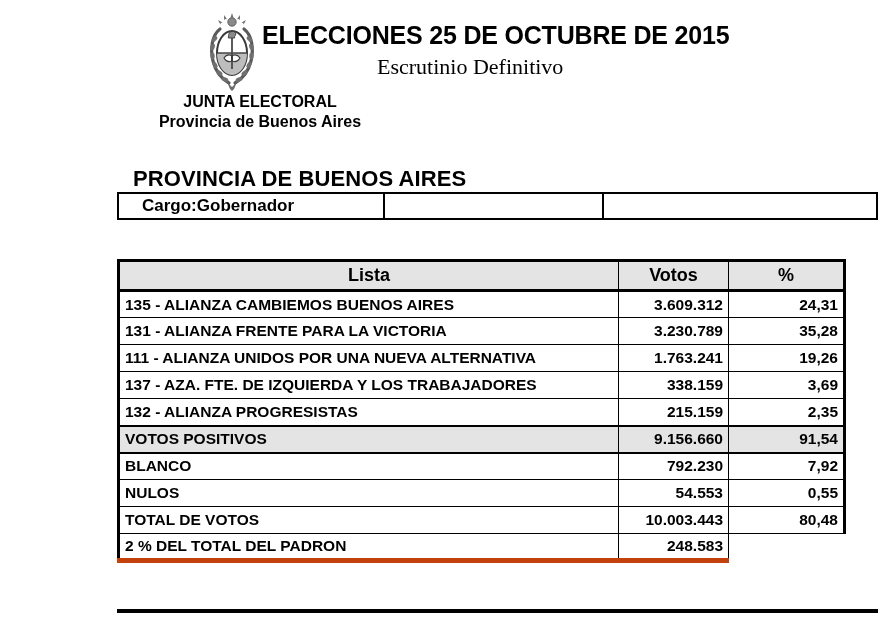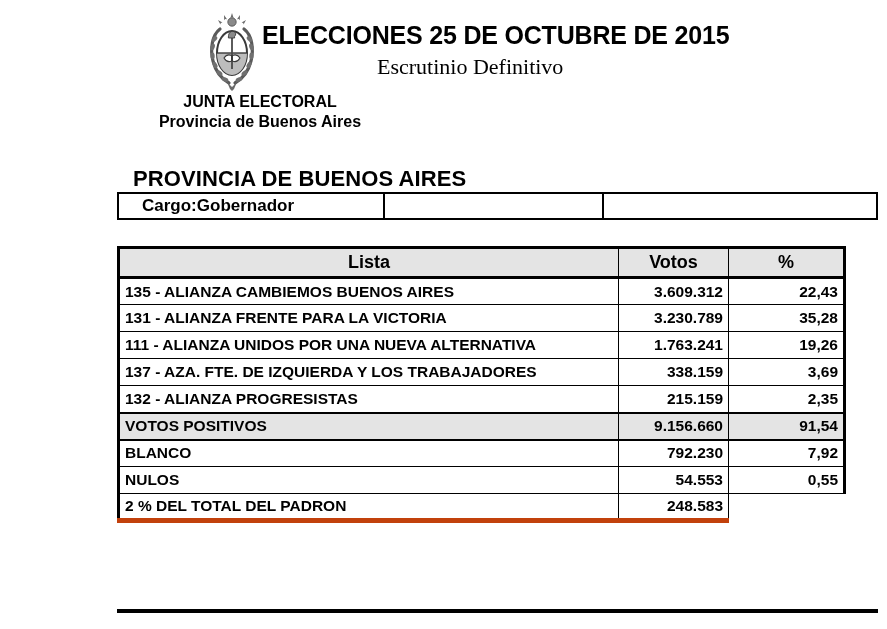--- a/index.html
+++ b/index.html
@@ -97,21 +97,21 @@
     white-space: nowrap;
   }
   .cargo-cell.c1 { width: 268px; }
   .cargo-cell.c2 { width: 219px; border-left-width: 0; }
   .cargo-cell.c3 { width: 274px; border-left-width: 0; border-right-width: 2px; }
 
   
   .results {
     position: absolute;
     left: 117px;
-    top: 246px;
+    top: 259px;
     width: 726px;
     border-collapse: collapse;
     table-layout: fixed;
     padding-left: 28px;
   }
   .results col.c-lista { width: 500px; }
   .results col.c-votos { width: 110px; }
   .results col.c-pct   { width: 116px; }
 
   .results th, .results td {
@@ -243,21 +243,21 @@
     <tr>
       <th class="h-lista">Lista</th>
       <th class="h-votos">Votos</th>
       <th class="h-pct">%</th>
     </tr>
   </thead>
   <tbody>
       <tr>
         <td class="lista">135 - ALIANZA CAMBIEMOS BUENOS AIRES</td>
         <td class="votos">3.609.312</td>
-        <td class="pct">22,43</td>
+        <td class="pct">24,31</td>
       </tr>
       <tr>
         <td class="lista">131 - ALIANZA FRENTE PARA LA VICTORIA</td>
         <td class="votos">3.230.789</td>
         <td class="pct">35,28</td>
       </tr>
       <tr>
         <td class="lista">111 - ALIANZA UNIDOS POR UNA NUEVA ALTERNATIVA</td>
         <td class="votos">1.763.241</td>
         <td class="pct">19,26</td>
@@ -280,20 +280,25 @@
       <tr>
         <td class="lista">BLANCO</td>
         <td class="votos">792.230</td>
         <td class="pct">7,92</td>
       </tr>
       <tr>
         <td class="lista">NULOS</td>
         <td class="votos">54.553</td>
         <td class="pct">0,55</td>
       </tr>
+      <tr class="last-full">
+        <td class="lista">TOTAL DE VOTOS</td>
+        <td class="votos">10.003.443</td>
+        <td class="pct">80,48</td>
+      </tr>
       <tr class="no-pct bottom">
         <td class="lista">2 % DEL TOTAL DEL PADRON</td>
         <td class="votos">248.583</td>
         <td class="pct-empty"></td>
       </tr>
     </tbody>
 </table>
 
 <div class="bottom-rule"></div>
 

